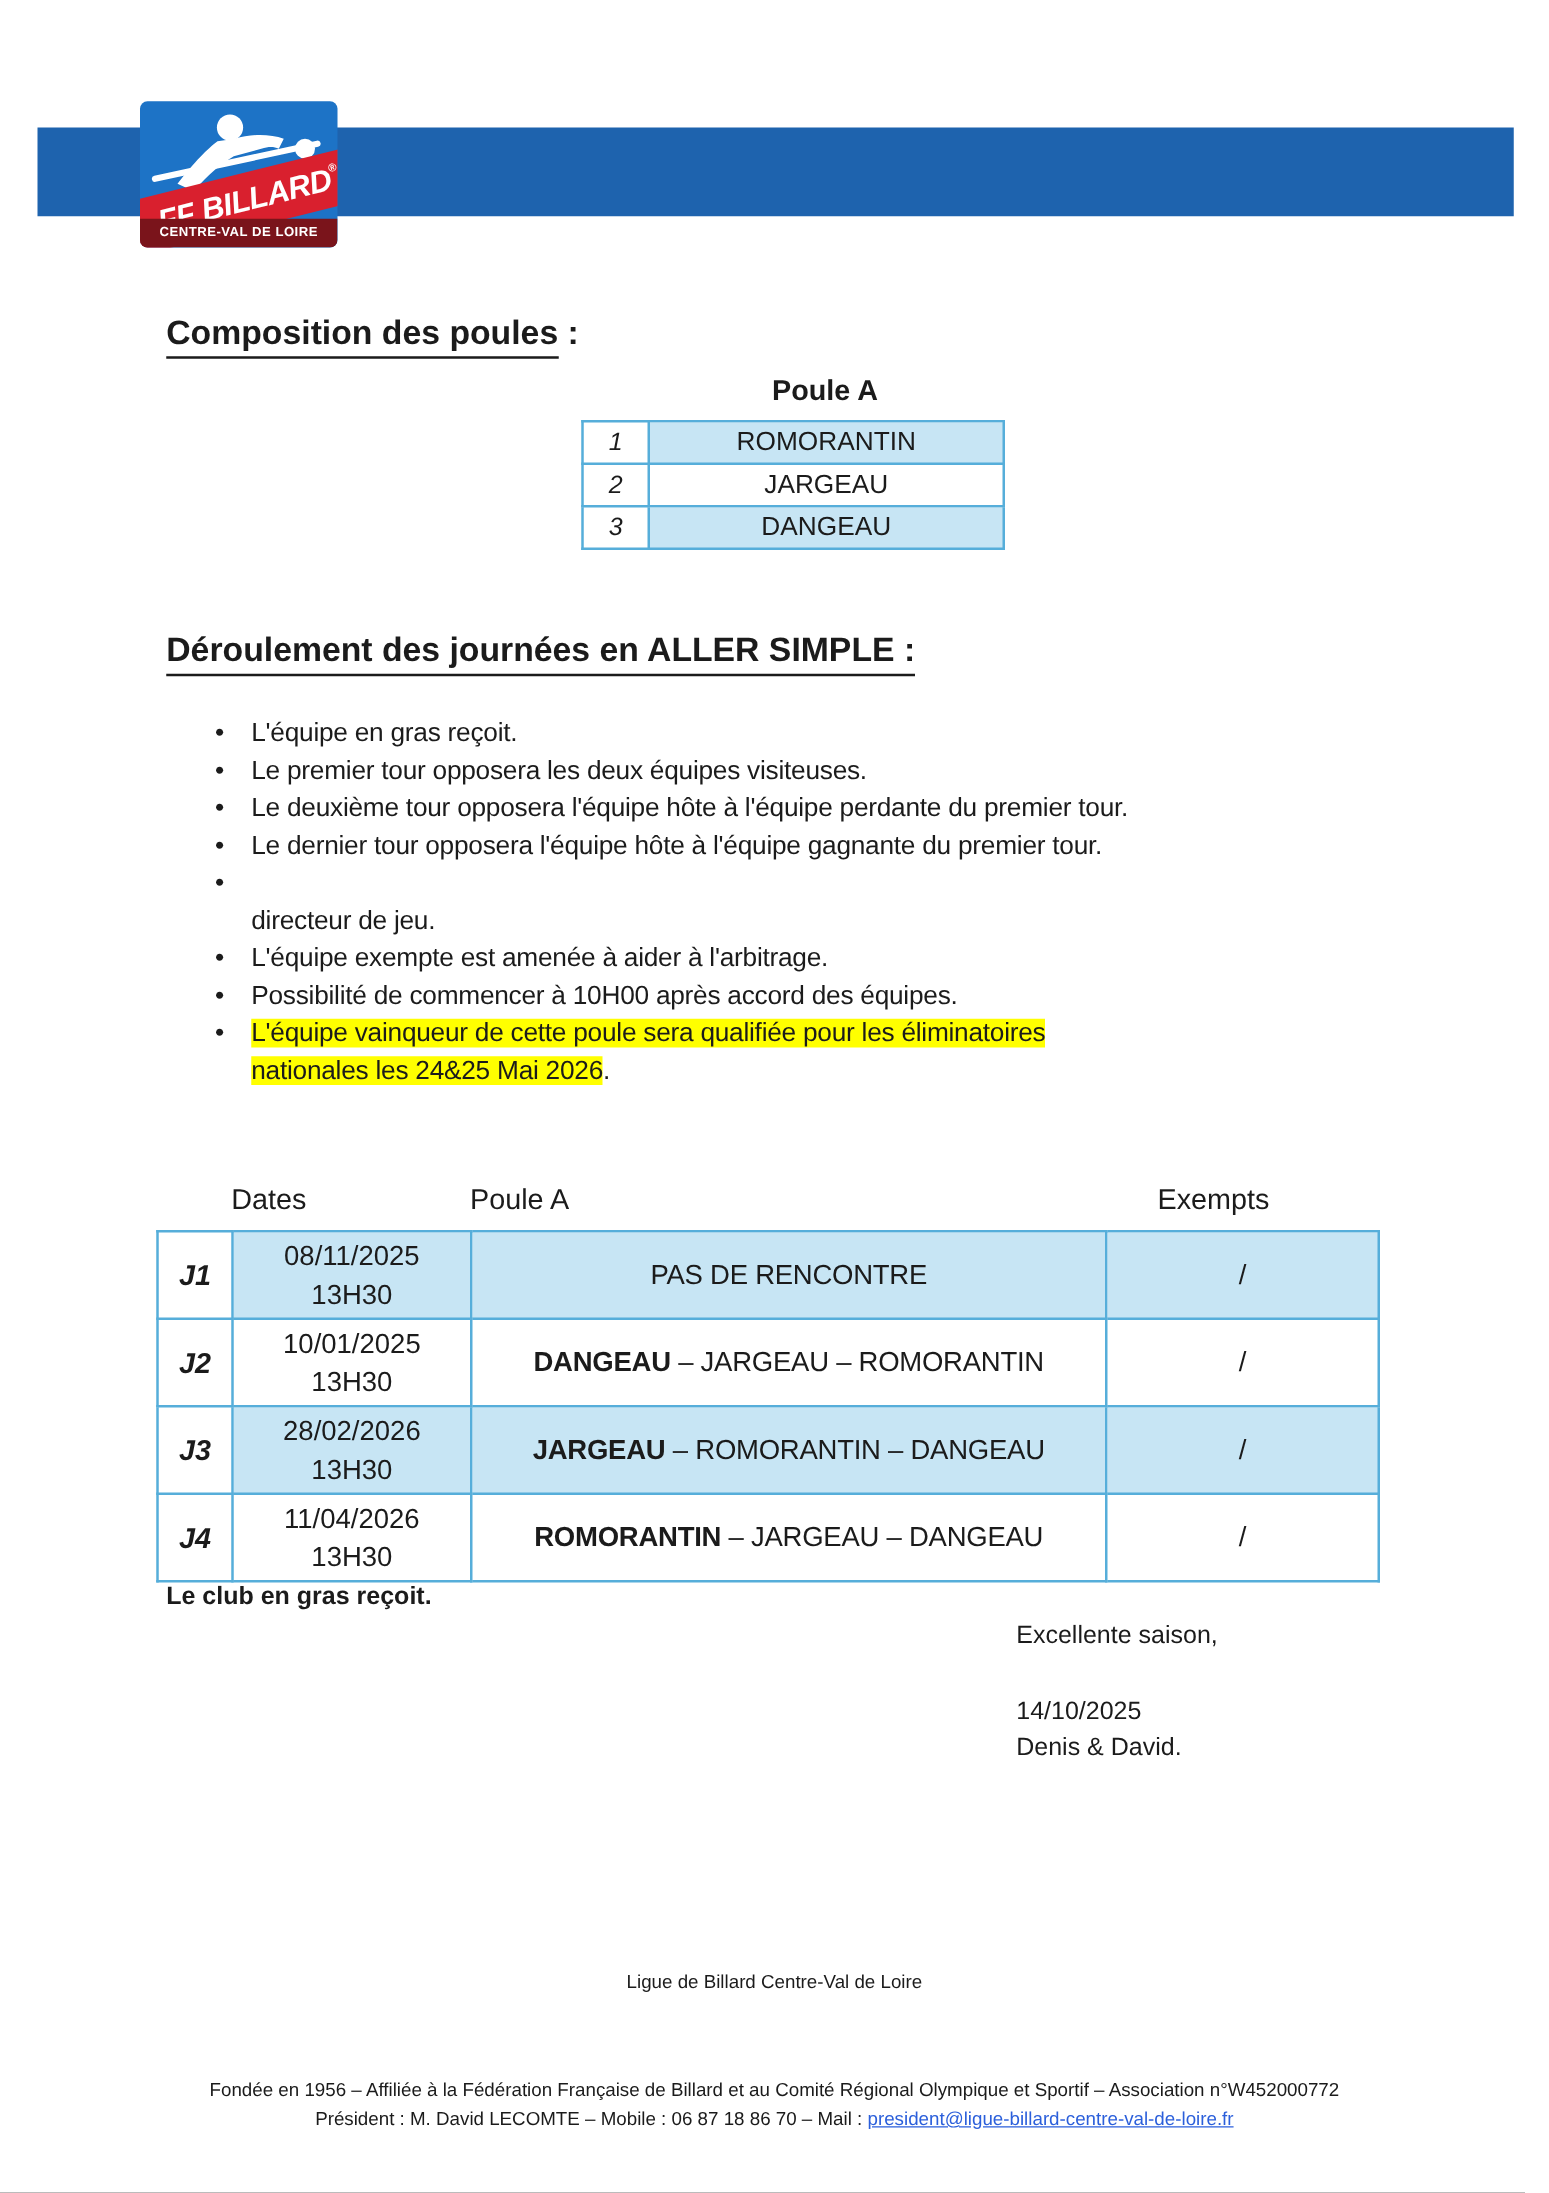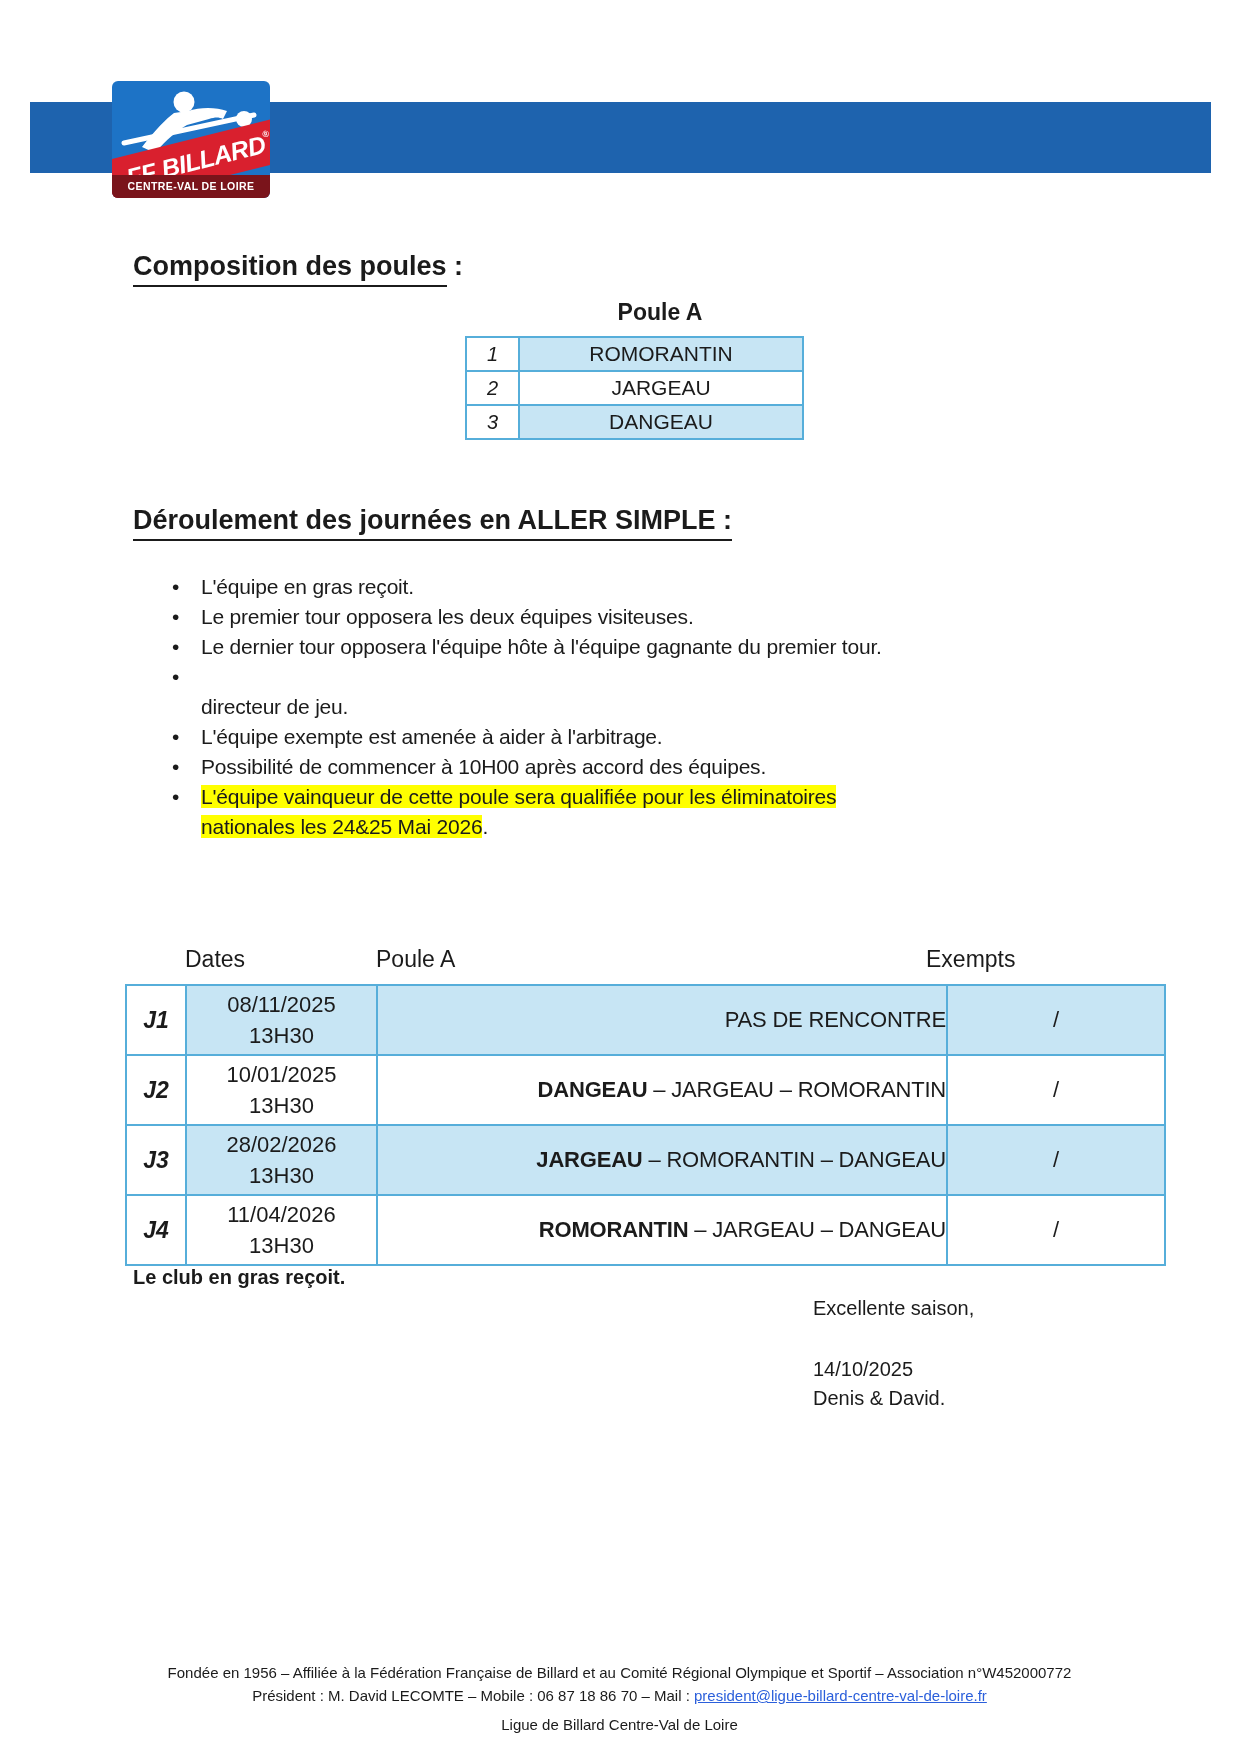--- a/index.html
+++ b/index.html
@@ -90,31 +90,31 @@
     position:absolute;left:125px;top:984px;
     border-collapse:collapse;table-layout:fixed;
   }
   .sched-table td{
     border:2px solid var(--table-border);
     height:70px;text-align:center;vertical-align:middle;
     font-size:22px;overflow:hidden;
   }
   .sched-table td.day{width:60px;font-style:italic;font-weight:700;font-size:23px;}
   .sched-table td.date{width:191px;line-height:31px;}
-  .sched-table td.match{width:570px;letter-spacing:-0.2px;text-align:right;}
+  .sched-table td.match{width:508px;letter-spacing:-0.2px;}
   .sched-table td.exempt{width:218px;}
   .note{position:absolute;left:133px;top:1266px;font-size:20px;font-weight:600;}
   
   .sig{position:absolute;left:813px;font-size:20px;white-space:nowrap;}
   #sig-closing{top:1297px;}
   #sig-date{top:1358px;}
   #sig-names{top:1387px;}
   
   .footer-line{position:absolute;left:0;right:0;text-align:center;font-size:15px;white-space:nowrap;}
-  #f1{top:1716px;}
+  #f1{top:1577px;}
   #f2{top:1664px;}
   #f3{top:1687px;}
   .email-link{color:var(--link-blue);text-decoration:underline;cursor:pointer;}
 </style>
 </head>
 <body>
 
 <div class="page">
 
   <div class="header-bar"></div>
@@ -154,20 +154,21 @@
     </tbody>
   </table>
 
   <div class="h-title" id="h-deroulement">
     <span class="u">Déroulement des journées en ALLER SIMPLE :</span>
   </div>
 
   <ul class="rules">
     <li><span>L'équipe en gras reçoit.</span></li>
     <li><span>Le premier tour opposera les deux équipes visiteuses.</span></li>
+    <li><span>Le deuxième tour opposera l'équipe hôte à l'équipe perdante du premier tour.</span></li>
     <li><span>Le dernier tour opposera l'équipe hôte à l'équipe gagnante du premier tour.</span></li>
     <li><br><span>directeur de jeu.</span></li>
     <li><span>L'équipe exempte est amenée à aider à l'arbitrage.</span></li>
     <li><span>Possibilité de commencer à 10H00 après accord des équipes.</span></li>
     <li>
       <span class="hl">L'équipe vainqueur de cette poule sera qualifiée pour les éliminatoires</span><br>
       <span class="hl">nationales les 24&amp;25 Mai 2026</span><span>.</span>
     </li>
   </ul>
 

